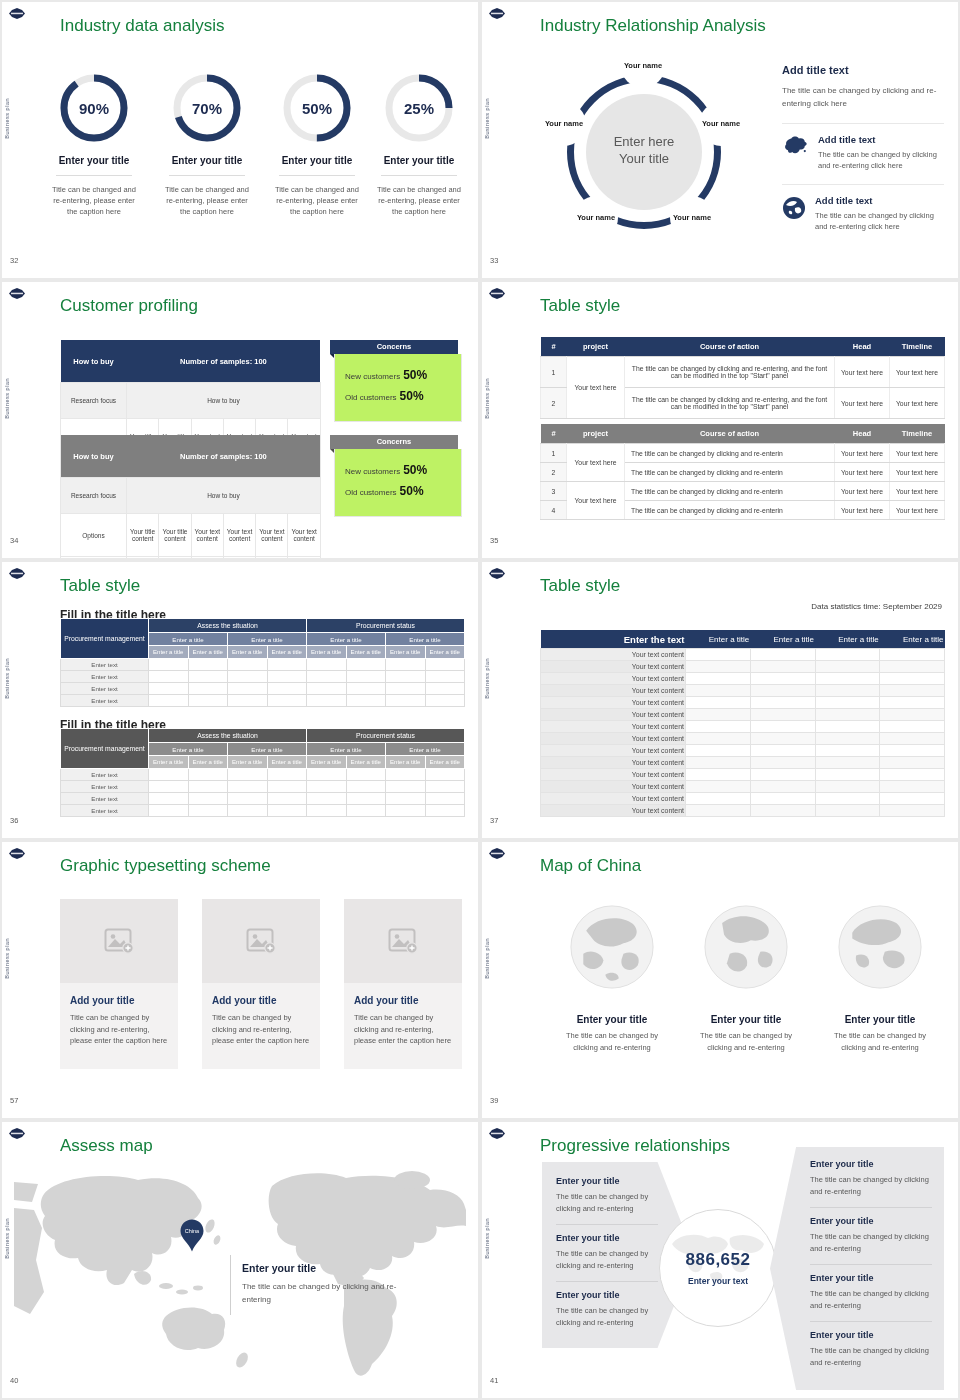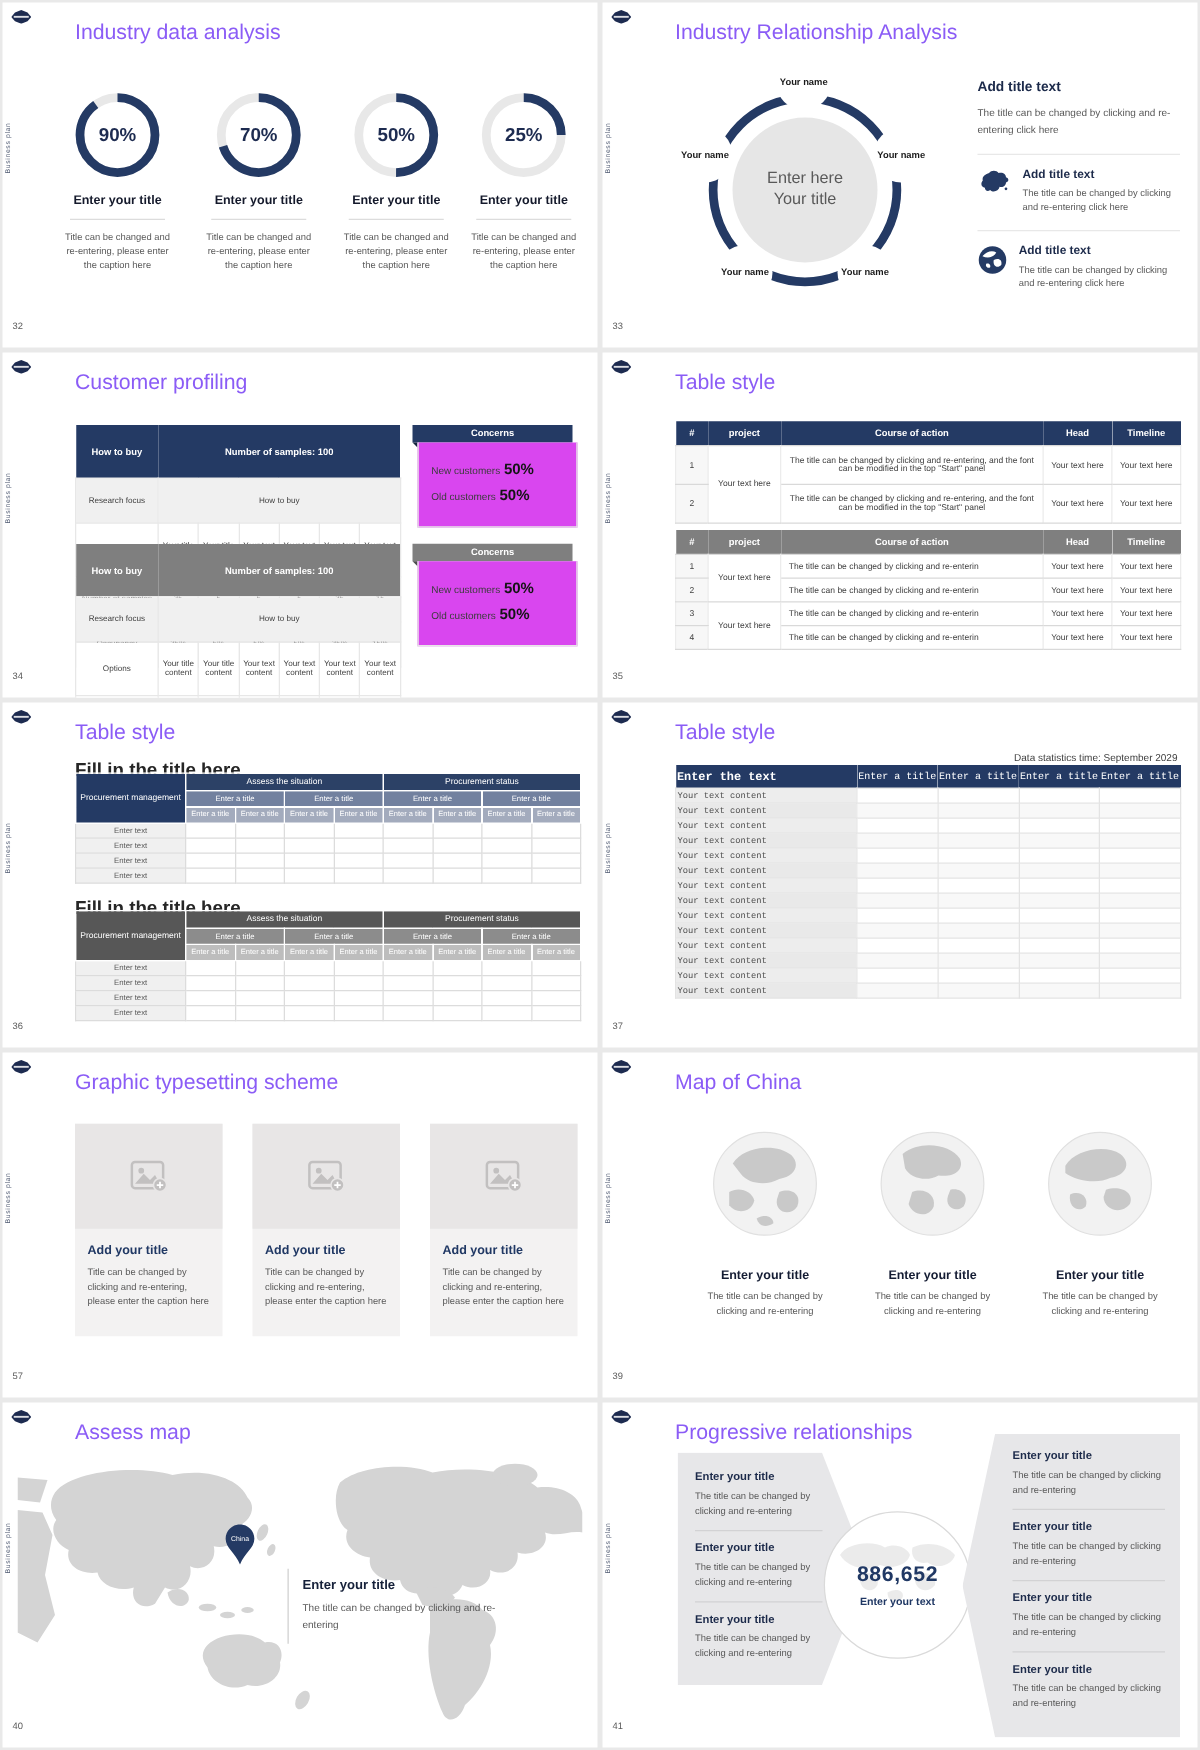--- a/index.html
+++ b/index.html
@@ -5,21 +5,21 @@
   html,body{margin:0;padding:0;}
   body{background:#e9e9e9;font-family:"Liberation Sans",sans-serif;-webkit-font-smoothing:antialiased;}
   .canvas{position:relative;width:960px;height:1400px;background:#e9e9e9;overflow:hidden;}
   .slide{position:absolute;width:476px;height:276px;background:#fff;overflow:hidden;}
 
   
   .logo{position:absolute;left:7px;top:6px;line-height:0;}
   .vtext{position:absolute;left:2px;top:96px;font-size:5.5px;color:#4d5870;letter-spacing:.5px;
          writing-mode:vertical-rl;transform:rotate(180deg);}
   .snum{position:absolute;left:8px;bottom:13px;font-size:7.5px;color:#595959;}
-  .s-title{position:absolute;left:58px;top:14px;font-size:17px;color:#8b5cf6;}
+  .s-title{position:absolute;left:58px;top:14px;font-size:17px;color:#15803d;}
 
   
   .donut-block{position:absolute;top:70px;width:104px;text-align:center;}
   .donut{position:relative;width:72px;height:72px;margin:0 auto;}
   .donut .track{fill:none;stroke:#e8e8e8;stroke-width:7;}
   .donut .arc{fill:none;stroke:#243a64;stroke-width:7;}
   .donut .pct{position:absolute;inset:0;display:flex;align-items:center;justify-content:center;
               font-size:15px;font-weight:bold;color:#1d2b50;}
   .db-title{margin-top:11px;font-size:10px;font-weight:bold;color:#14192b;}
   .db-div{height:1px;background:#dcdcdc;margin:9px 14px 8px;}
@@ -51,54 +51,54 @@
   .t34 td{border:1px solid #e7e7e7;padding:14px 2px;}
   .t34 tr.hdr td{background:#243a64;color:#fff;font-weight:bold;font-size:7.5px;border:none;height:14px;}
   .t34.gray tr.hdr td{background:#7f7f7f;}
   .t34 tr.rA td{background:#f0f0f0;}
   .t34 tr.rB td{background:#fff;}
   .t34 tr.rC td{background:#ededed;}
   .concerns{position:absolute;left:332px;width:128px;height:82px;}
   .c-head{position:absolute;left:-4px;top:0;width:128px;height:14px;background:#243a64;color:#fff;
           font-size:7.5px;font-weight:bold;text-align:center;line-height:14px;}
   .c-fold{position:absolute;left:-4px;top:14px;width:0;height:0;border-top:4px solid #15233f;border-left:4px solid transparent;}
-  .c-body{position:absolute;left:0;top:14px;right:0;bottom:0;background:#d946ef;border:1px solid #e6e6e6;border-top:none;}
+  .c-body{position:absolute;left:0;top:14px;right:0;bottom:0;background:#bef264;border:1px solid #e6e6e6;border-top:none;}
   .c-line{margin:7px 0 0 10px;font-size:8px;color:#3c3c3c;}
   .c-line b{font-size:12px;color:#141414;margin-left:3px;}
   .concerns.gray .c-head{background:#7f7f7f;}
   .concerns.gray .c-fold{border-top-color:#4d4d4d;}
 
   
   .t35{left:58px;width:404px;font-size:6.8px;color:#404040;text-align:center;}
   .t35 td{border-top:1px solid #d9d9d9;border-bottom:1px solid #d9d9d9;border-left:1px solid #ececec;
           border-right:1px solid #ececec;padding:2px 4px;background:#fff;}
   .t35 tr.hdr td{background:#243a64;color:#fff;font-weight:bold;font-size:7.5px;height:15px;border:none;}
   .t35.gray tr.hdr td{background:#7f7f7f;}
   .t35 td.numc{background:#f7f7f7;}
   .t35a tr.body td{height:26px;}
   .t35b tr.body td{height:14px;}
   .t35b td.course{text-align:left;padding-left:6px;}
 
   
-  .fill-title{position:absolute;left:58px;font-size:15px;font-weight:bold;color:#262626;}
+  .fill-title{position:absolute;left:58px;font-size:12px;font-weight:bold;color:#262626;}
   .t36{left:58px;width:404px;font-size:6.2px;color:#595959;text-align:center;}
   .t36 td{padding:0 1px;}
   .t36 .corner{background:#243a64;color:#fff;font-size:6.8px;line-height:9px;border:1px solid #fff;}
   .t36 .gh{background:#2c4166;color:#fff;font-size:6.8px;height:13px;border:1px solid #fff;}
   .t36 .sh{background:#72819f;color:#fff;height:12px;border:1px solid #fff;}
   .t36 .ch{background:#a3abbd;color:#fff;font-size:6px;height:12px;border:1px solid #fff;}
   .t36 tr.dr td{height:11px;background:#fff;border:1px solid #dcdcdc;}
   .t36 tr.dr td.rl{background:#f0f0f0;}
   .t36.gray .corner,.t36.gray .gh{background:#575757;}
   .t36.gray .sh{background:#8c8c8c;}
   .t36.gray .ch{background:#bdbdbd;}
 
   
   .note{position:absolute;right:16px;top:40px;font-size:8px;color:#404040;}
-  .t37{left:58px;top:50px;width:404px;font-size:7px;color:#4d4d4d;text-align:left;font-family:Liberation Mono, monospace;}
+  .t37{left:58px;top:68px;width:404px;font-size:7px;color:#4d4d4d;text-align:right;}
   .t37 tr.hdr td{background:#243a64;color:#fff;height:16px;font-size:8px;border:none;}
   .t37 tr.hdr td.c1h{font-size:9.5px;font-weight:bold;}
   .t37 tbody tr{height:12px;}
   .t37 tbody td{border:1px solid #e3e3e3;background:#fff;}
   .t37 tbody tr:nth-child(even) td{background:#f8f8f8;}
   .t37 tbody td.c1{background:#ededed;}
   .t37 tbody tr:nth-child(even) td.c1{background:#e9e9e9;}
 
   
   .gcard{position:absolute;top:57px;width:118px;height:170px;background:#f3f2f2;}

